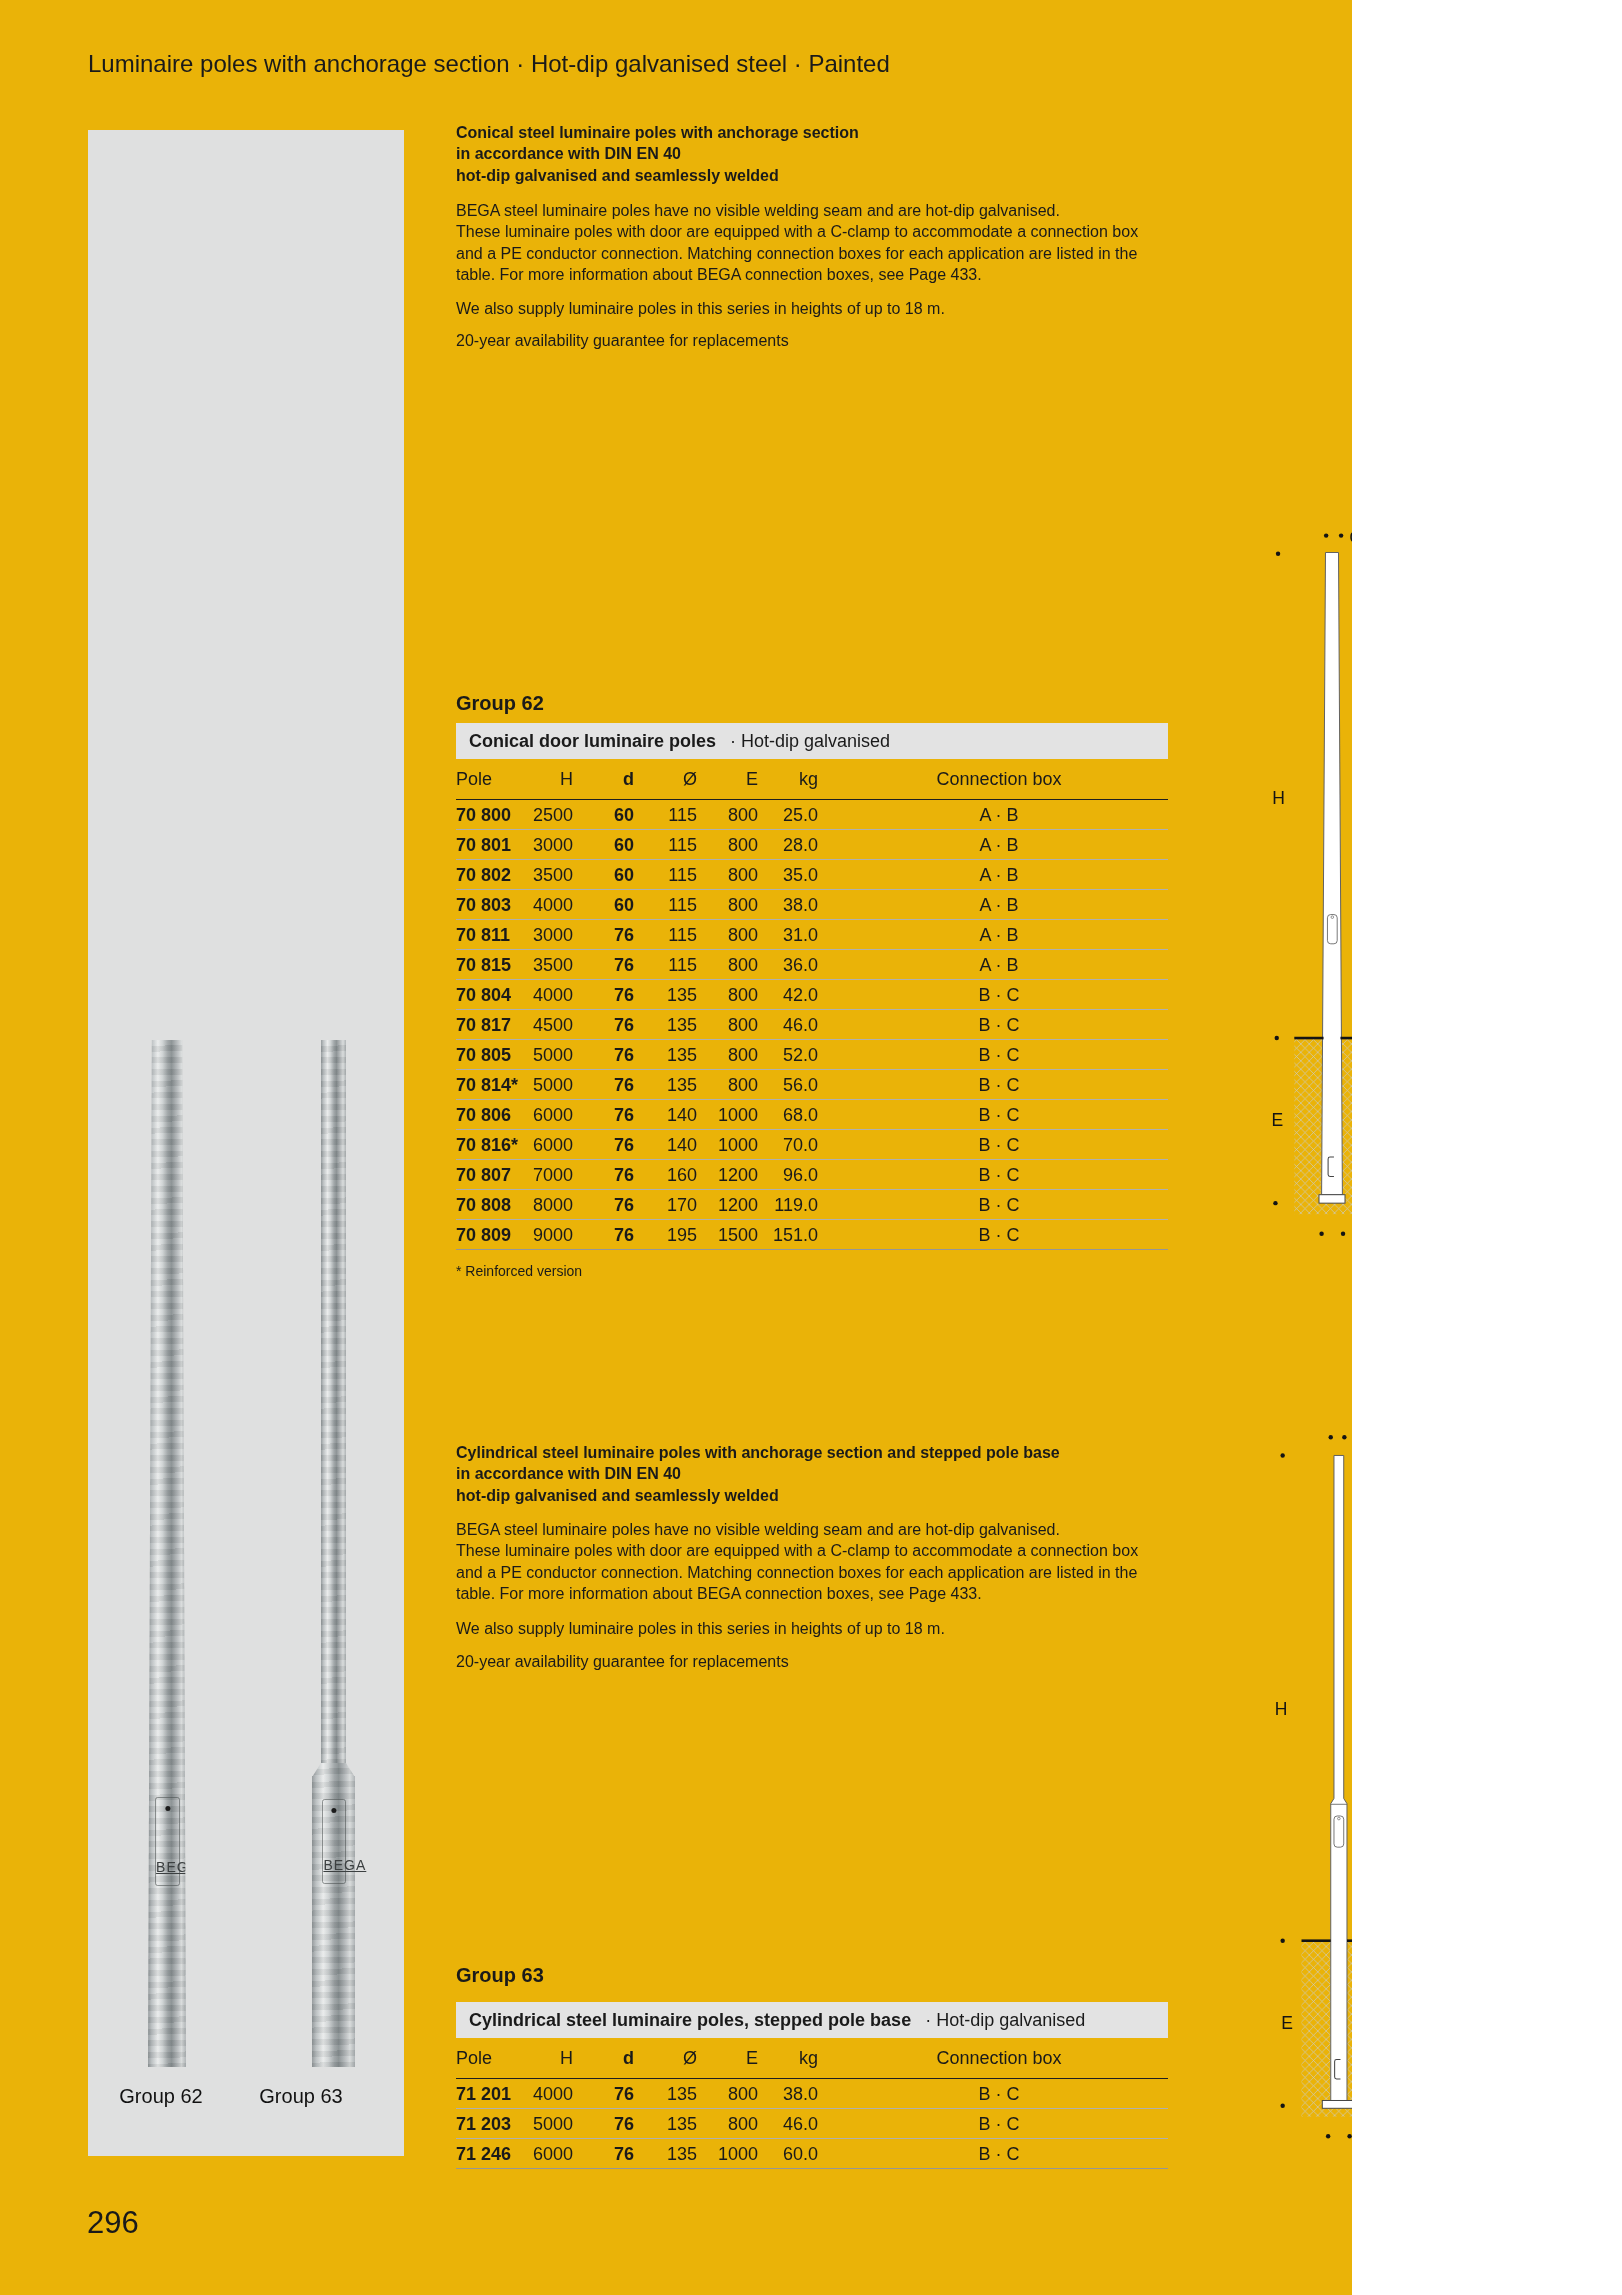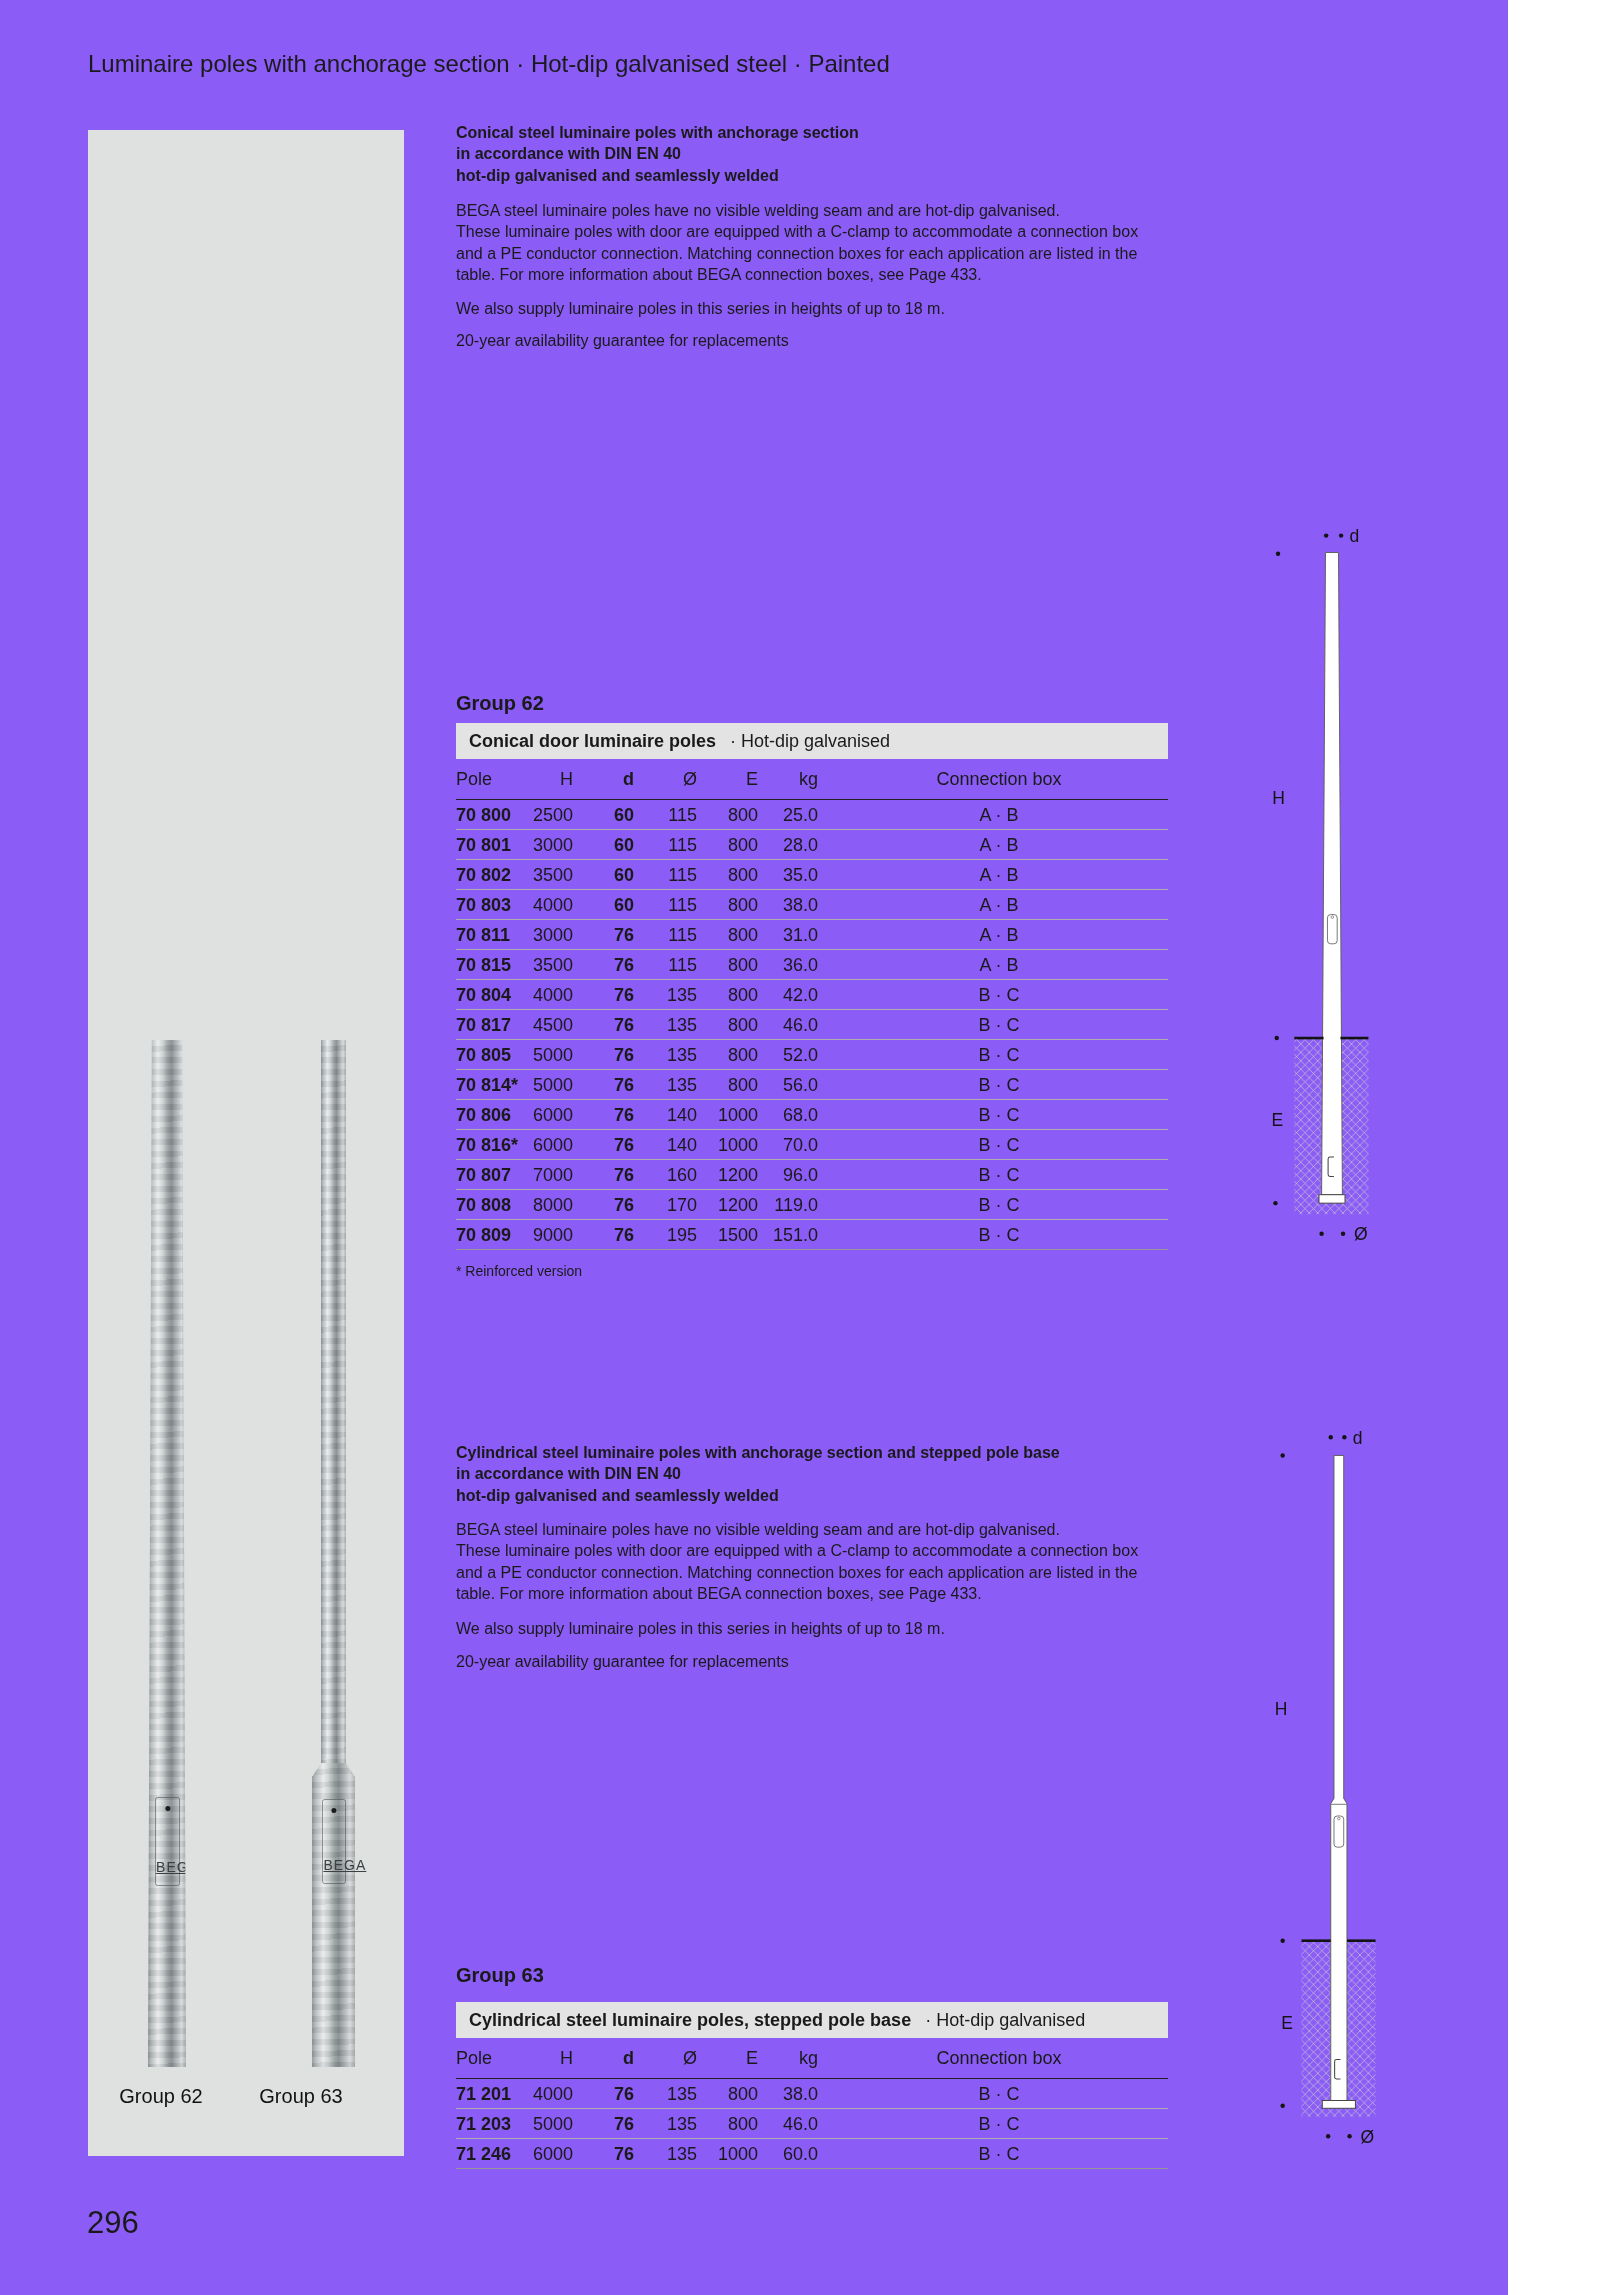--- a/index.html
+++ b/index.html
@@ -1,18 +1,18 @@
 <!DOCTYPE html>
 <html style="font-size:10.4px"><head>
 <meta charset="utf-8">
 <style>
   html,body{margin:0;padding:0;background:#ffffff;}
   body{width:1623px;height:2295px;position:relative;font-family:"Liberation Sans",sans-serif;color:#1a1a1a;}
   .abs{position:absolute;}
-  .page{position:relative;width:1508px;height:2295px;overflow:hidden;background:#8b5cf6;}
+  .page{position:relative;width:1352px;height:2295px;overflow:hidden;background:#eab308;}
 
   
   .page-title{left:88px;top:49px;font-size:24px;line-height:29px;color:#1a1a1a;}
   .h-bold{font-weight:700;}
   .textline{font-size:16px;line-height:21.4px;white-space:nowrap;}
   .tblock{left:456px;}
   .group-label{left:456px;font-size:20px;font-weight:700;}
   .footnote{left:456px;top:1263px;font-size:14px;}
   .page-number{left:87px;top:2205px;font-size:31px;}
 

